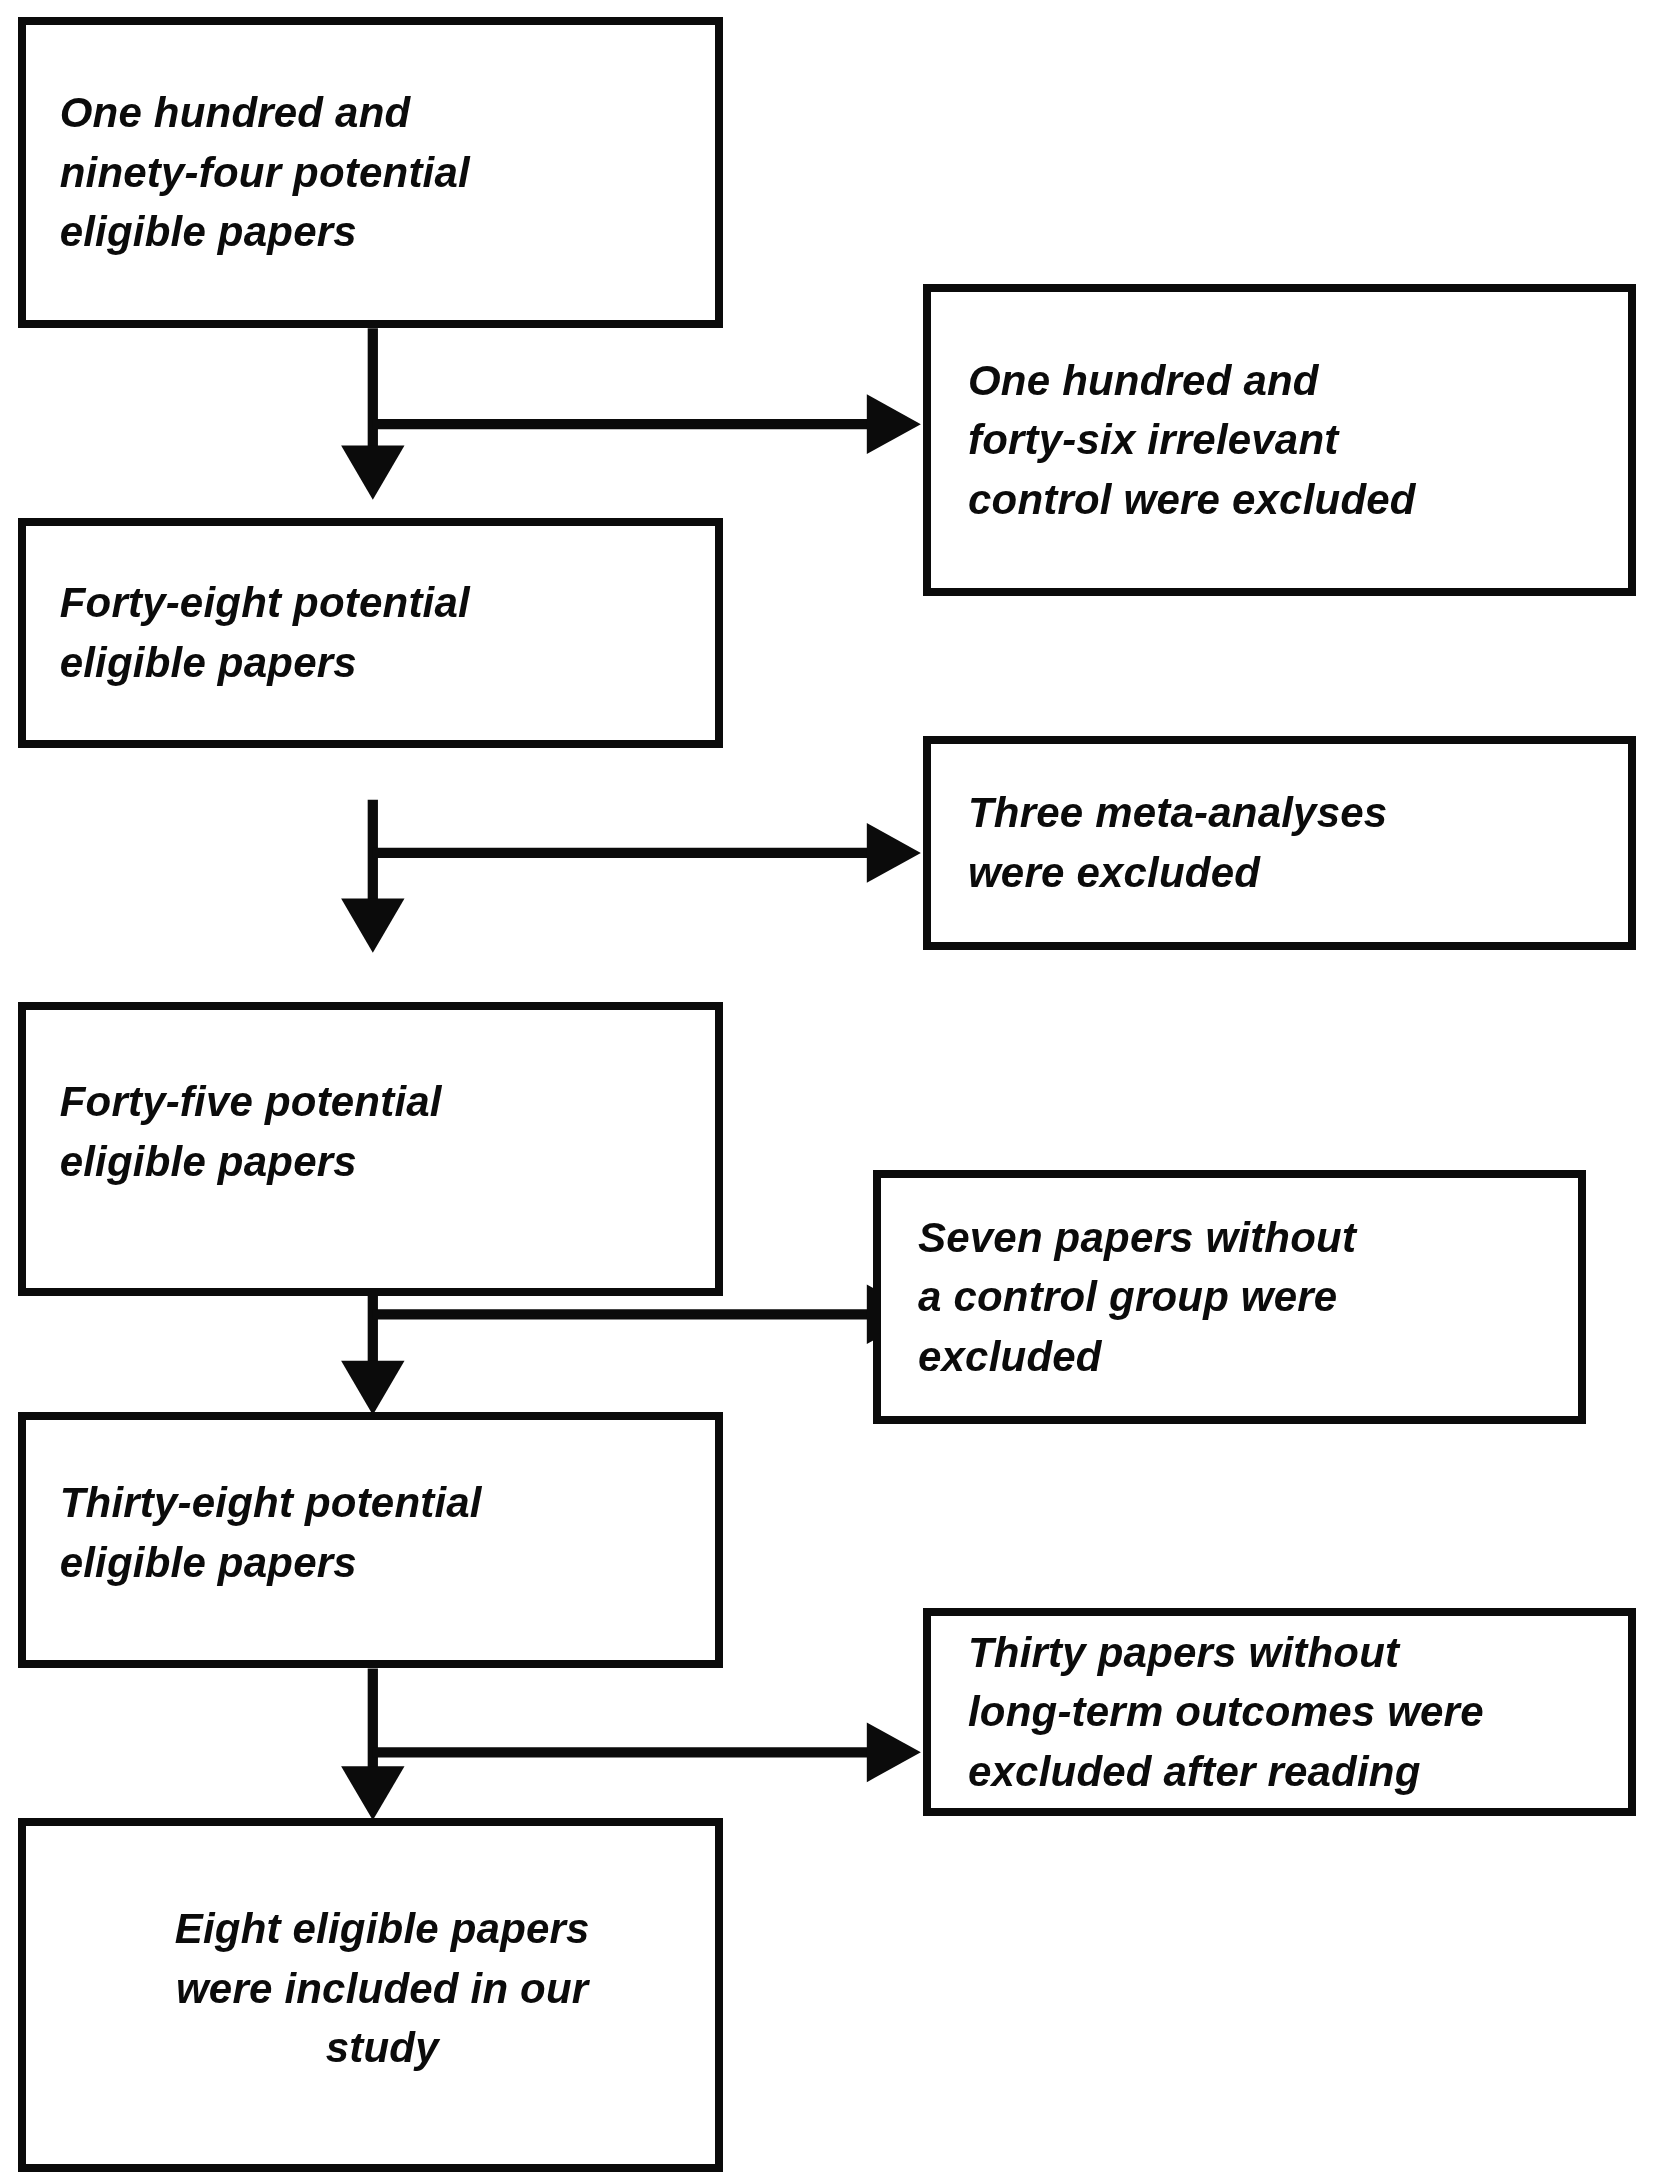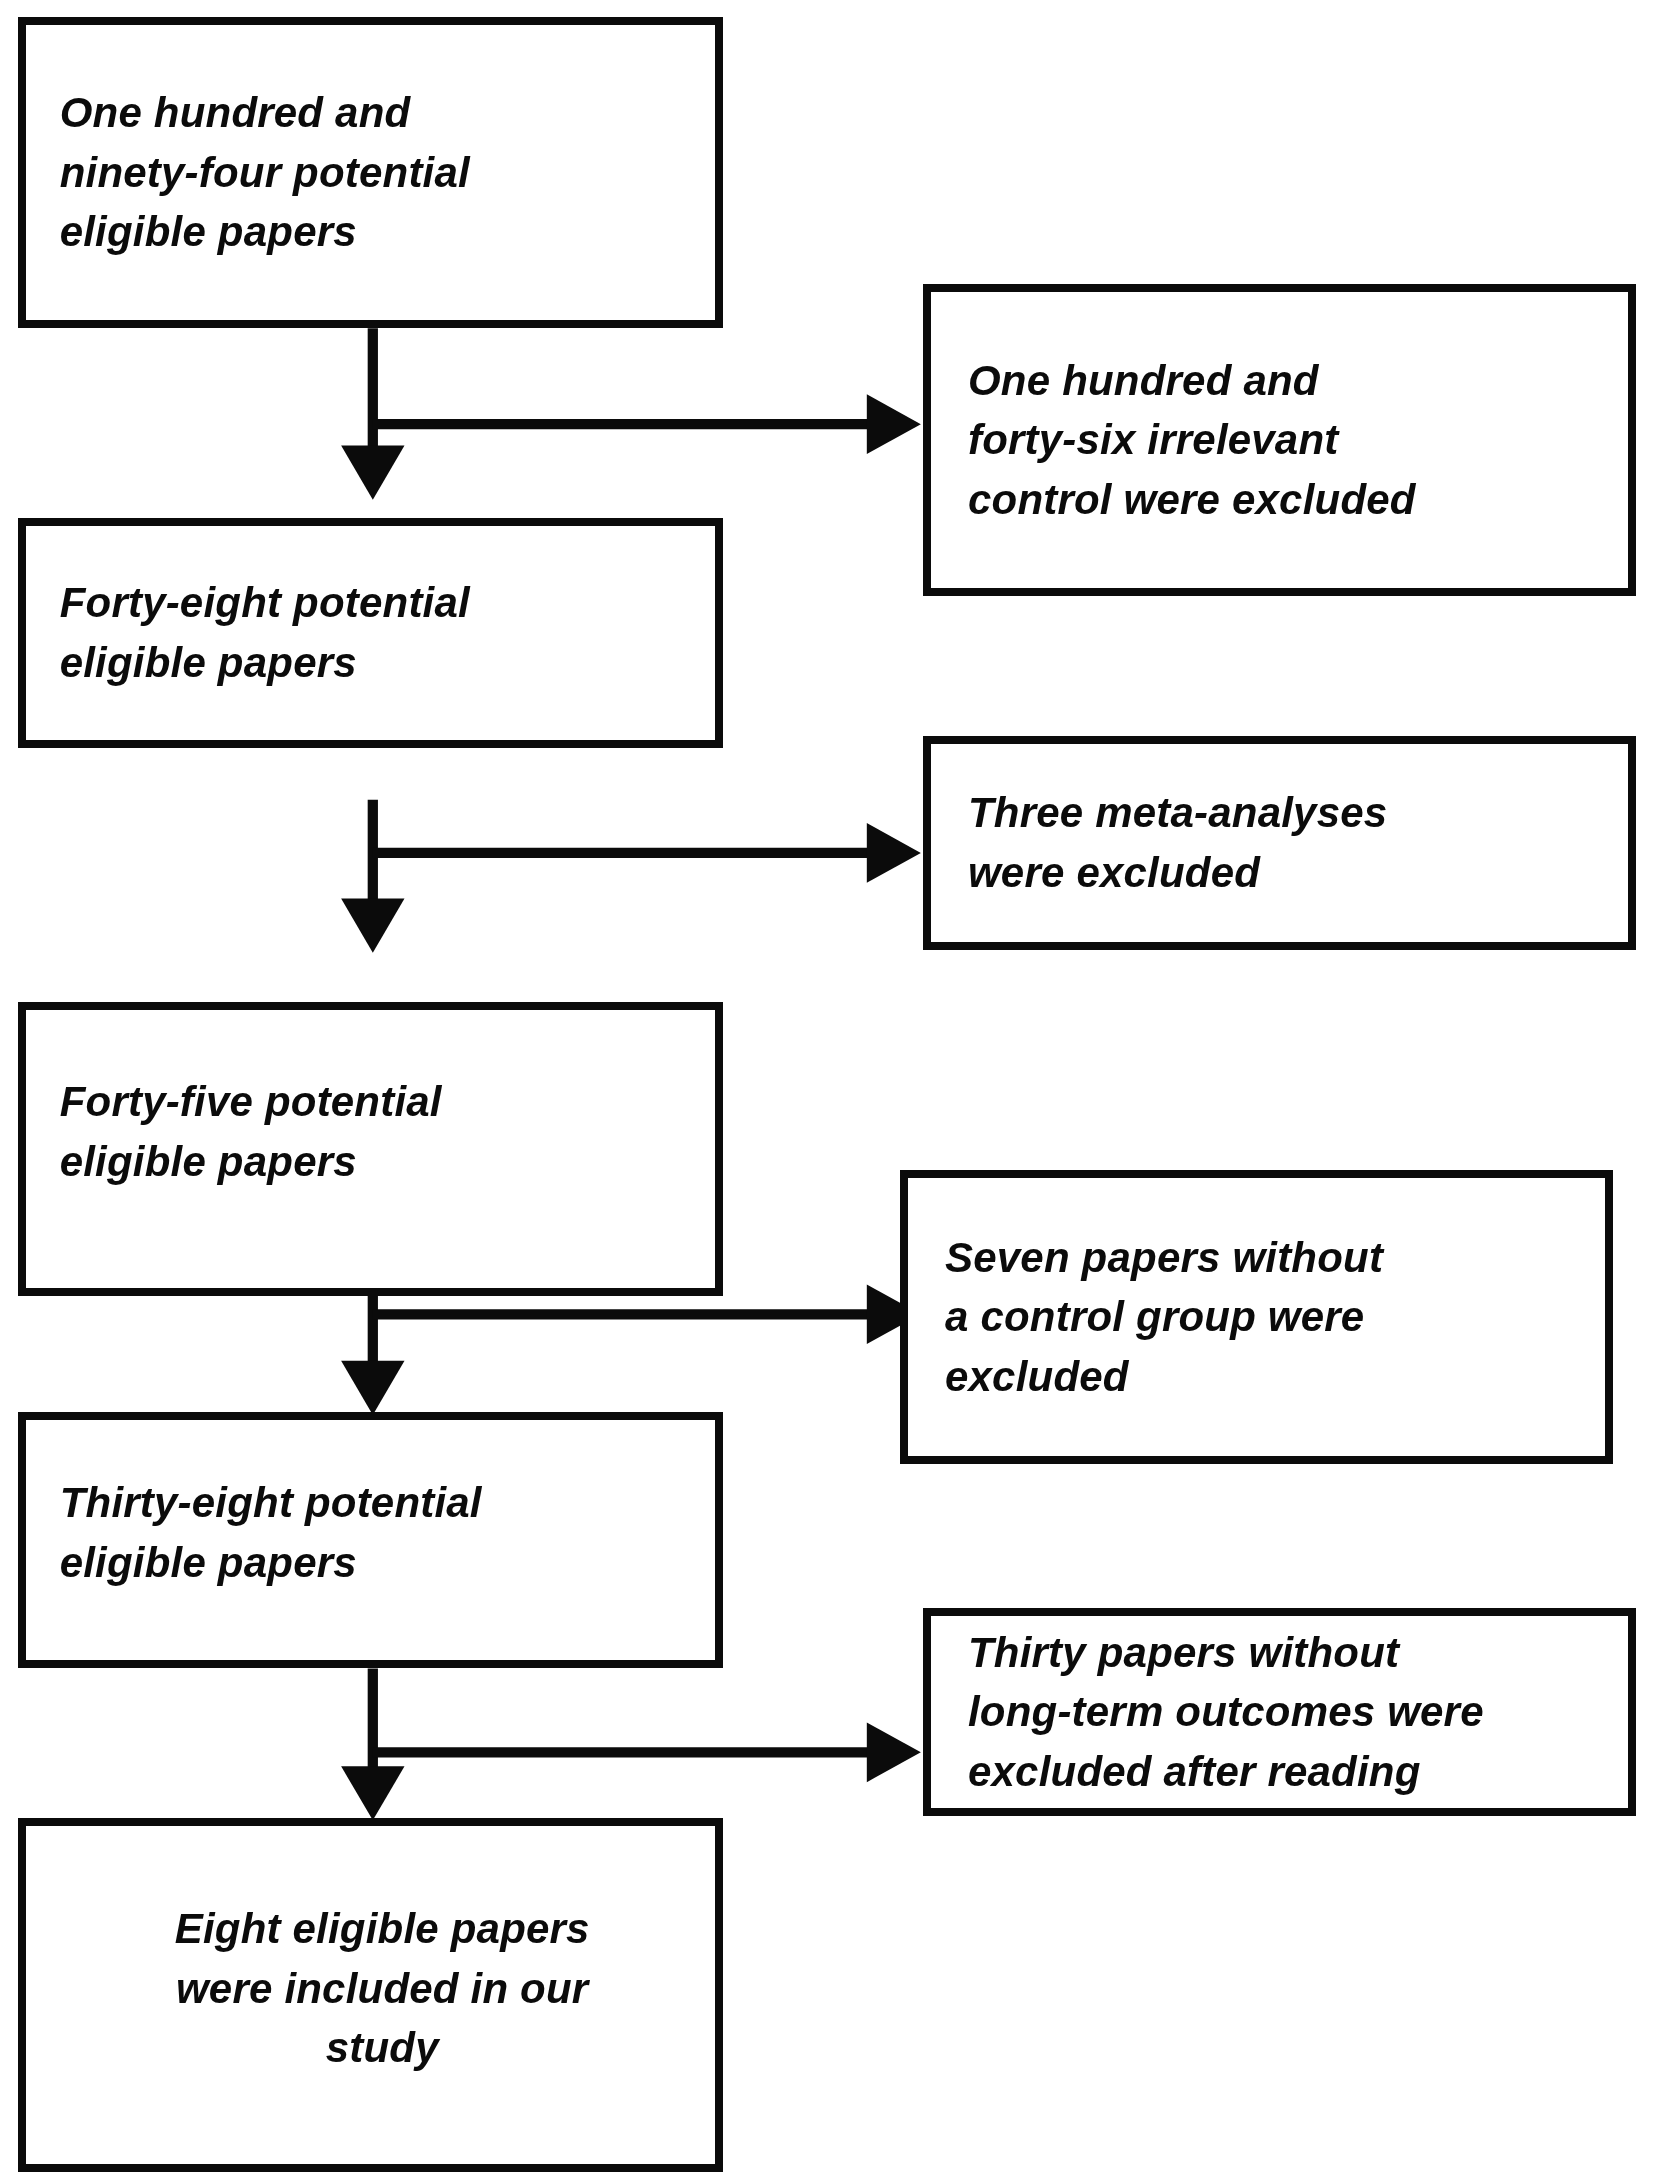--- a/index.html
+++ b/index.html
@@ -139,21 +139,21 @@
     </div>
   </div>
 
   <div class="node right-col" style="left:923px; top:736px; width:713px; height:214px;">
     <div class="lines">
       <span class="line">Three meta-analyses</span>
       <span class="line">were excluded</span>
     </div>
   </div>
 
-  <div class="node right-col" style="left:900px; top:1170px; width:713px; height:294px;">
+  <div class="node right-col" style="left:873px; top:1170px; width:713px; height:254px;">
     <div class="lines">
       <span class="line">Seven papers without</span>
       <span class="line">a control group were</span>
       <span class="line">excluded</span>
     </div>
   </div>
 
   <div class="node right-col" style="left:923px; top:1608px; width:713px; height:208px;">
     <div class="lines">
       <span class="line">Thirty papers without</span>

